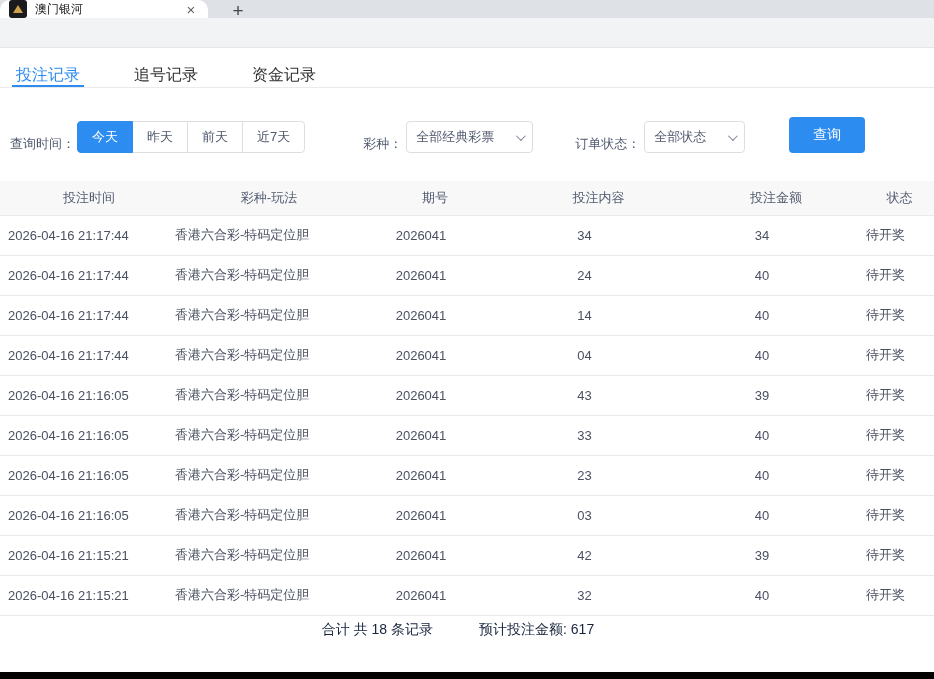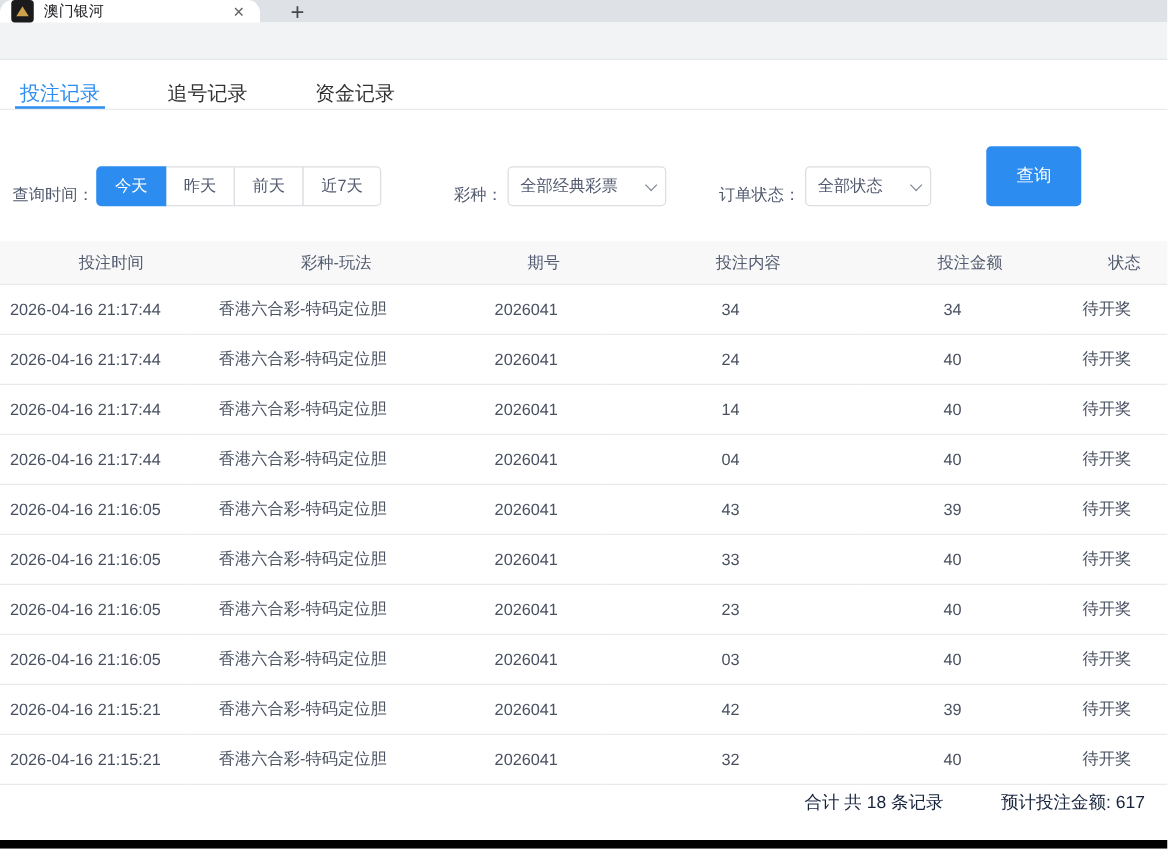--- a/index.html
+++ b/index.html
@@ -57,36 +57,36 @@
   .select {
     height: 32px; border: 1px solid #dcdee2; border-radius: 4px; background: #fff;
     display: flex; align-items: center; gap: 22px; padding: 0 9px; margin-left: 4px;
     cursor: pointer; color: #515a6e;
   }
   .chev {
     width: 7px; height: 7px; border-right: 1px solid #808695; border-bottom: 1px solid #808695;
     transform: rotate(45deg) translateY(-2px);
   }
   .query-btn {
-    margin-left: 44px; width: 76px; height: 48px; background: var(--accent);
+    margin-left: 44px; width: 76px; height: 36px; background: var(--accent);
     color: #fff; border: none; border-radius: 4px; font-size: 14px;
     cursor: pointer; font-family: inherit;
   }
   
   table { width: 100%; border-collapse: collapse; table-layout: fixed; font-size: 13px; }
   thead th {
     background: #f8f8f9; height: 34px; font-weight: 400; color: #515a6e;
     text-align: center; border-bottom: 1px solid #e8eaec; padding-left: 28px;
   }
   tbody td { height: 40px; border-bottom: 1px solid #e8eaec; text-align: center; color: #495060; }
   tbody td:first-child { text-align: left; padding-left: 8px; }
   tbody td:nth-child(2) { text-align: left; padding-left: 25px; }
   
   .summary {
-    display: flex; justify-content: flex-end; align-items: center; gap: 46px;
+    display: flex; justify-content: center; align-items: center; gap: 46px;
     padding: 0 18px 0 0; height: 28px; font-size: 14px; color: #17233d;
   }
   .bottom-bar { position: absolute; left: 0; bottom: 0; width: 100%; height: 7px; background: #000; }
 </style>
 </head>
 <body>
 
 <div class="tabstrip">
   <div class="browser-tab">
     <span class="favicon">

